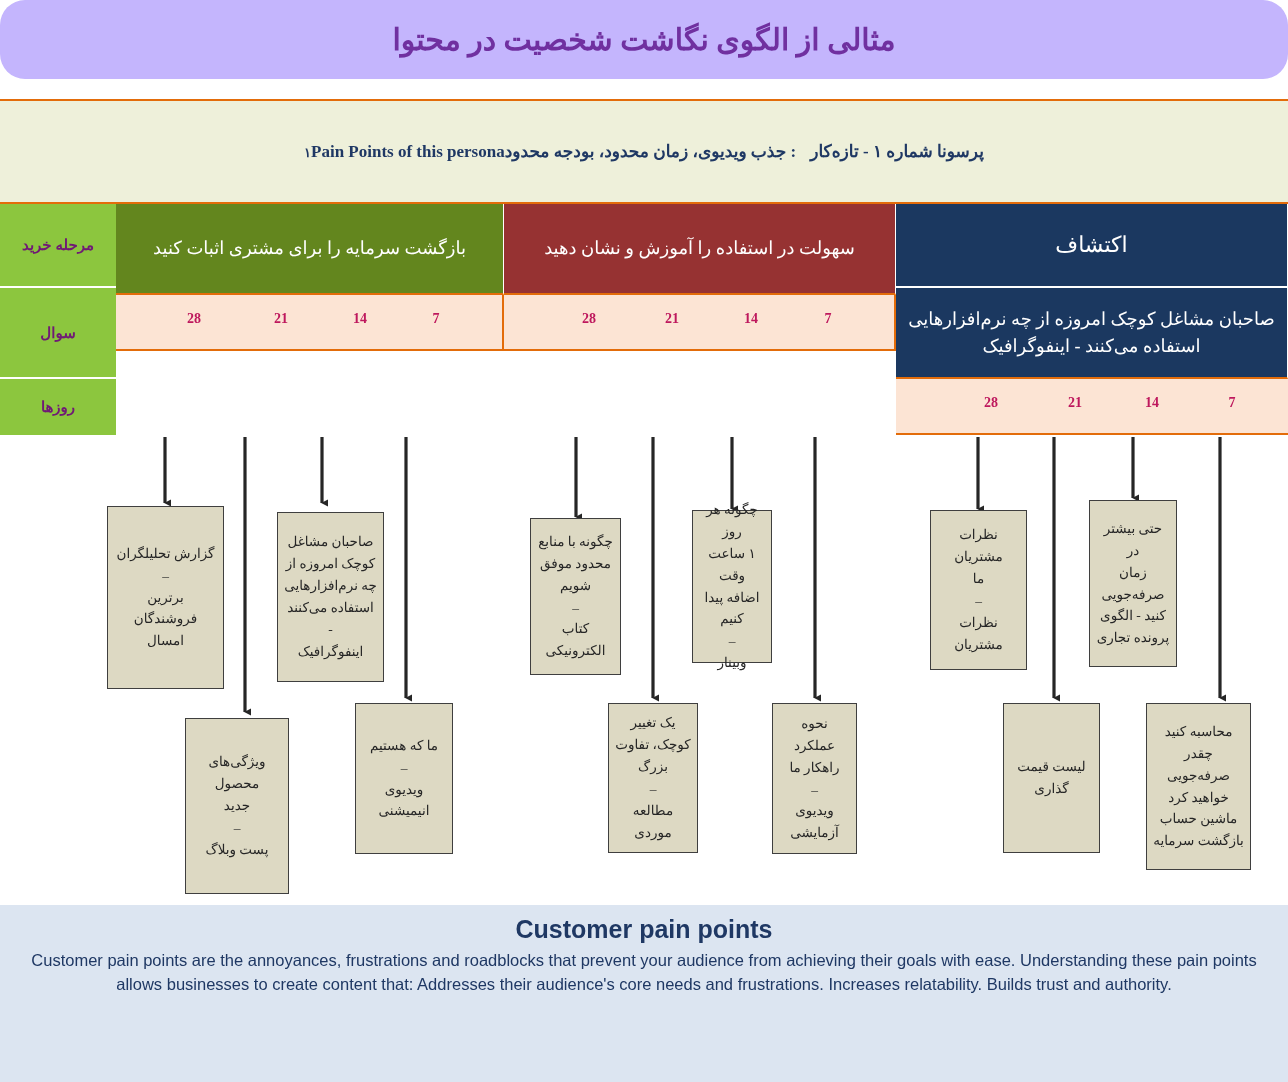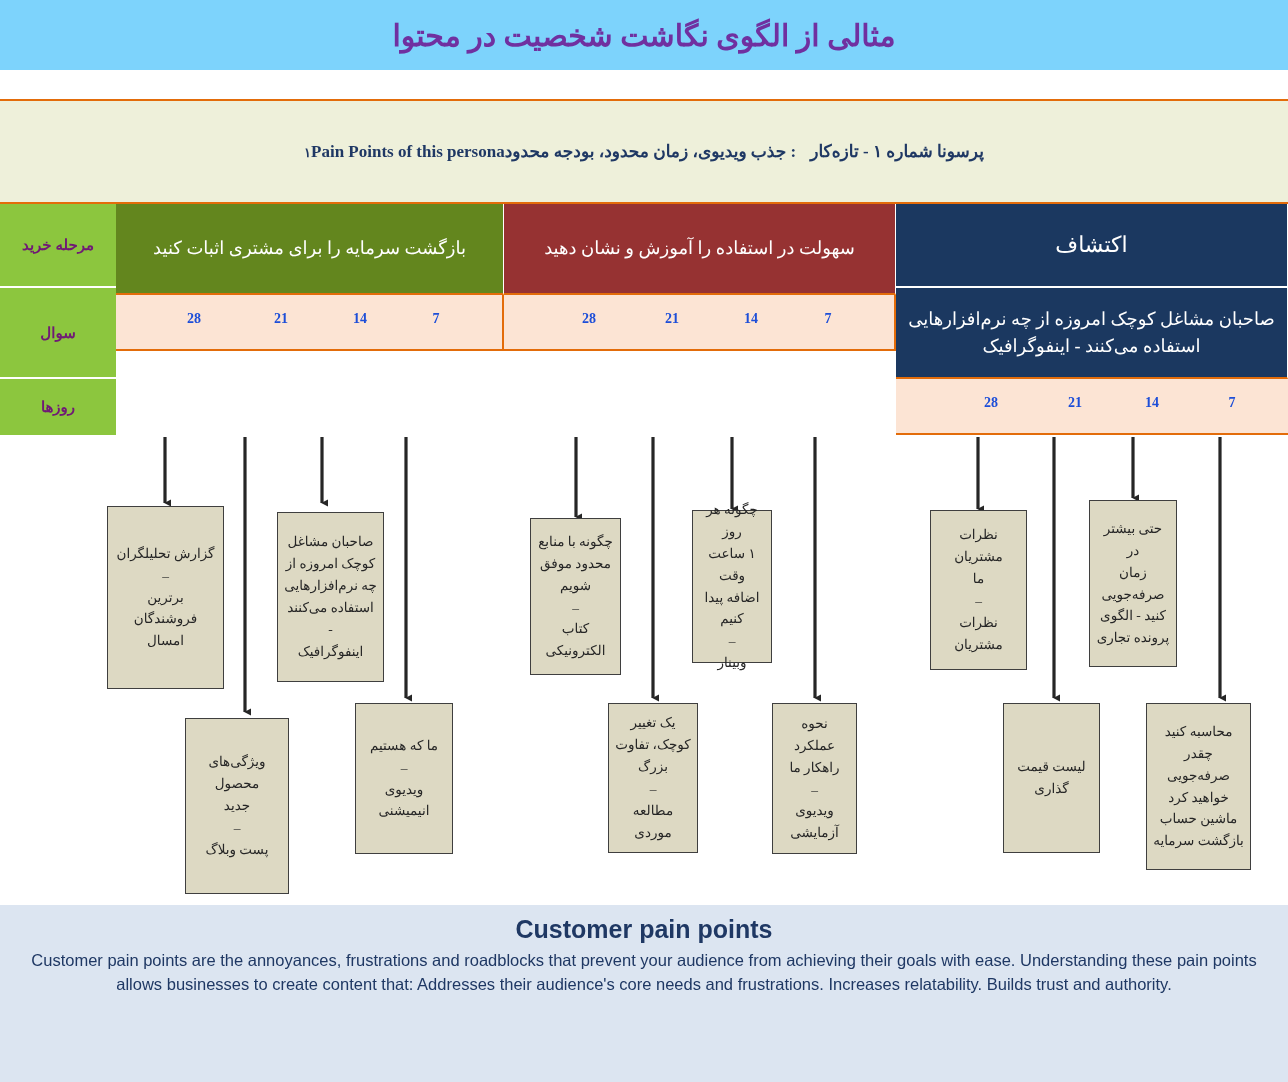--- a/index.html
+++ b/index.html
@@ -12,23 +12,23 @@
   }
   #page {
     position: relative;
     width: 1288px; height: 1082px;
     background: #ffffff;
   }
 
   
   .title-banner {
     position: absolute; left: 0; top: 0;
-    width: 1288px; height: 70px;
-    background: #7dd3fc;
-    display: flex; align-items: center; justify-content: center;
+    width: 1288px; height: 79px;
+    background: #c4b5fd;
+    display: flex; align-items: center; justify-content: center; border-radius: 25px;
   }
   .title-banner .title-text {
     color: #7030a0;
     font-size: 30px;
     font-weight: 700;
     letter-spacing: 0.5px;
     direction: rtl;
   }
 
   
@@ -103,21 +103,21 @@
   .stage-days {
     height: 56px;
     background: #fce4d4;
     border-right: 2px solid #e36c0a;
     border-bottom: 2px solid #e36c0a;
     position: relative;
   }
   .stage.s0 .stage-days { border-right: none; }
   .day-num {
     position: absolute; top: 16px;
-    color: #1d4ed8; font-size: 14px; font-weight: 600;
+    color: #be185d; font-size: 14px; font-weight: 600;
     transform: translateX(50%);
     direction: ltr;
   }
 
   
   .arrows { position: absolute; left: 0; top: 435px; width: 1288px; height: 470px; }
   .arrows svg { display: block; }
 
   
   .cbox {

